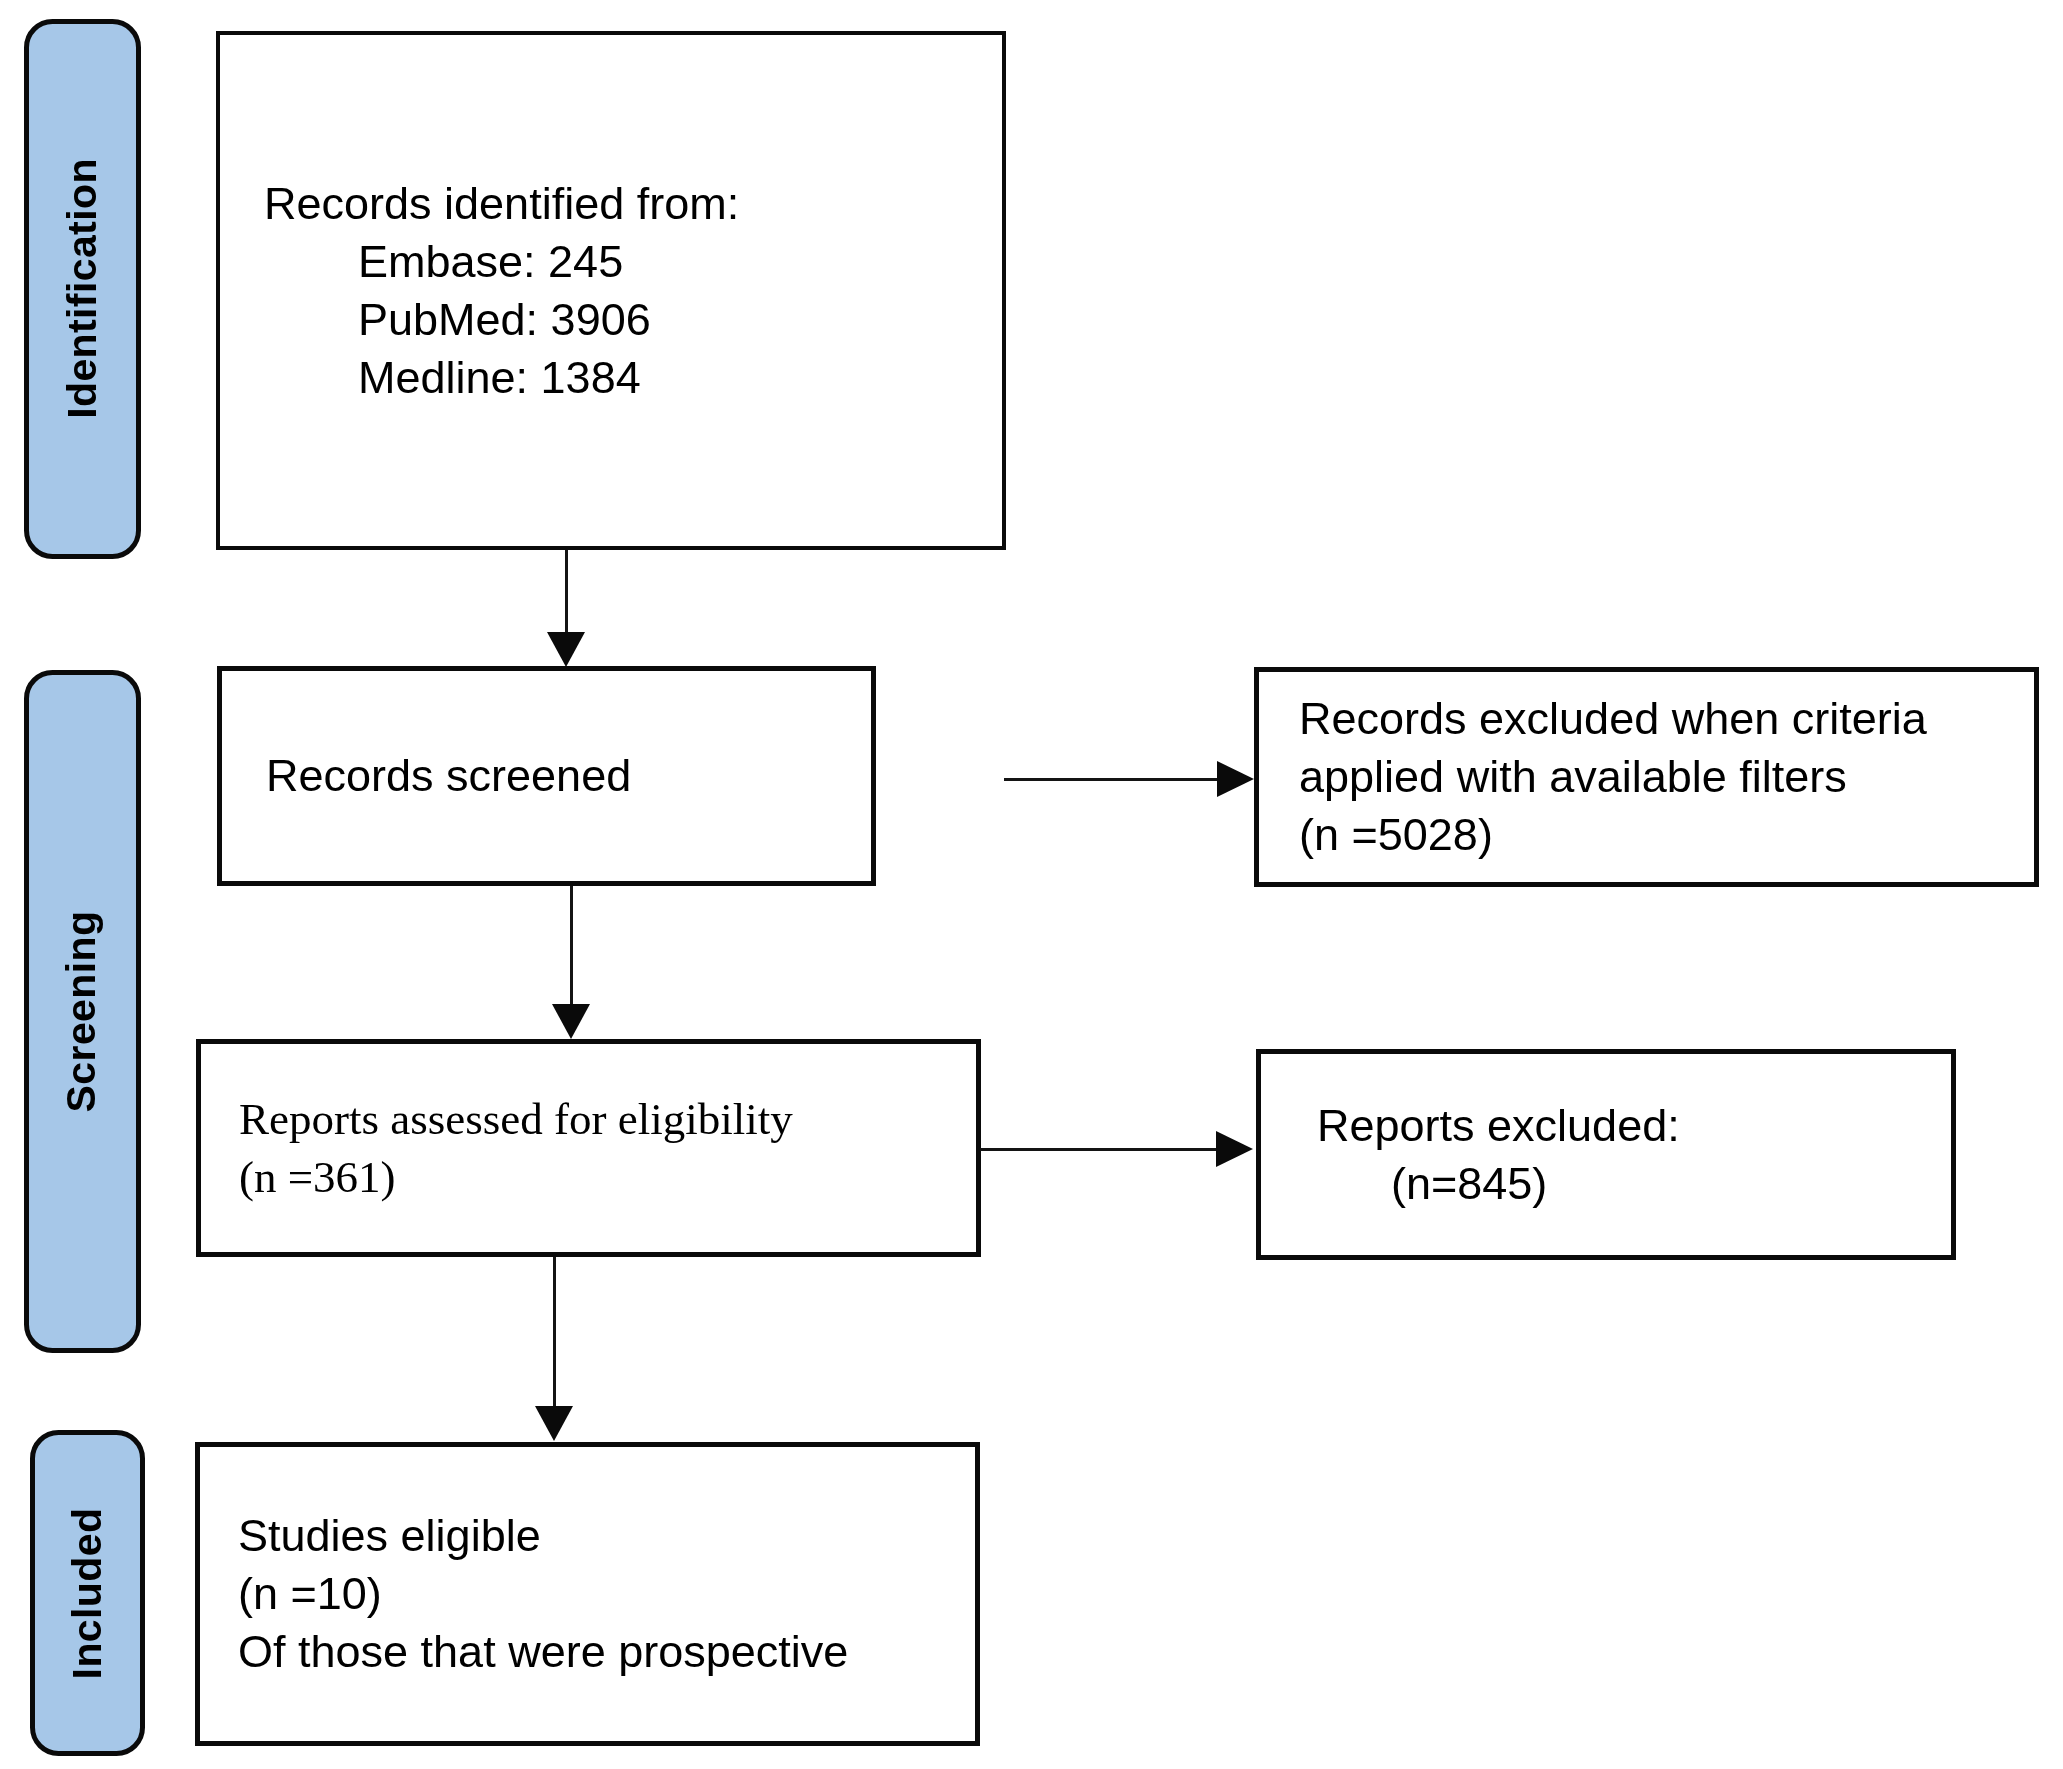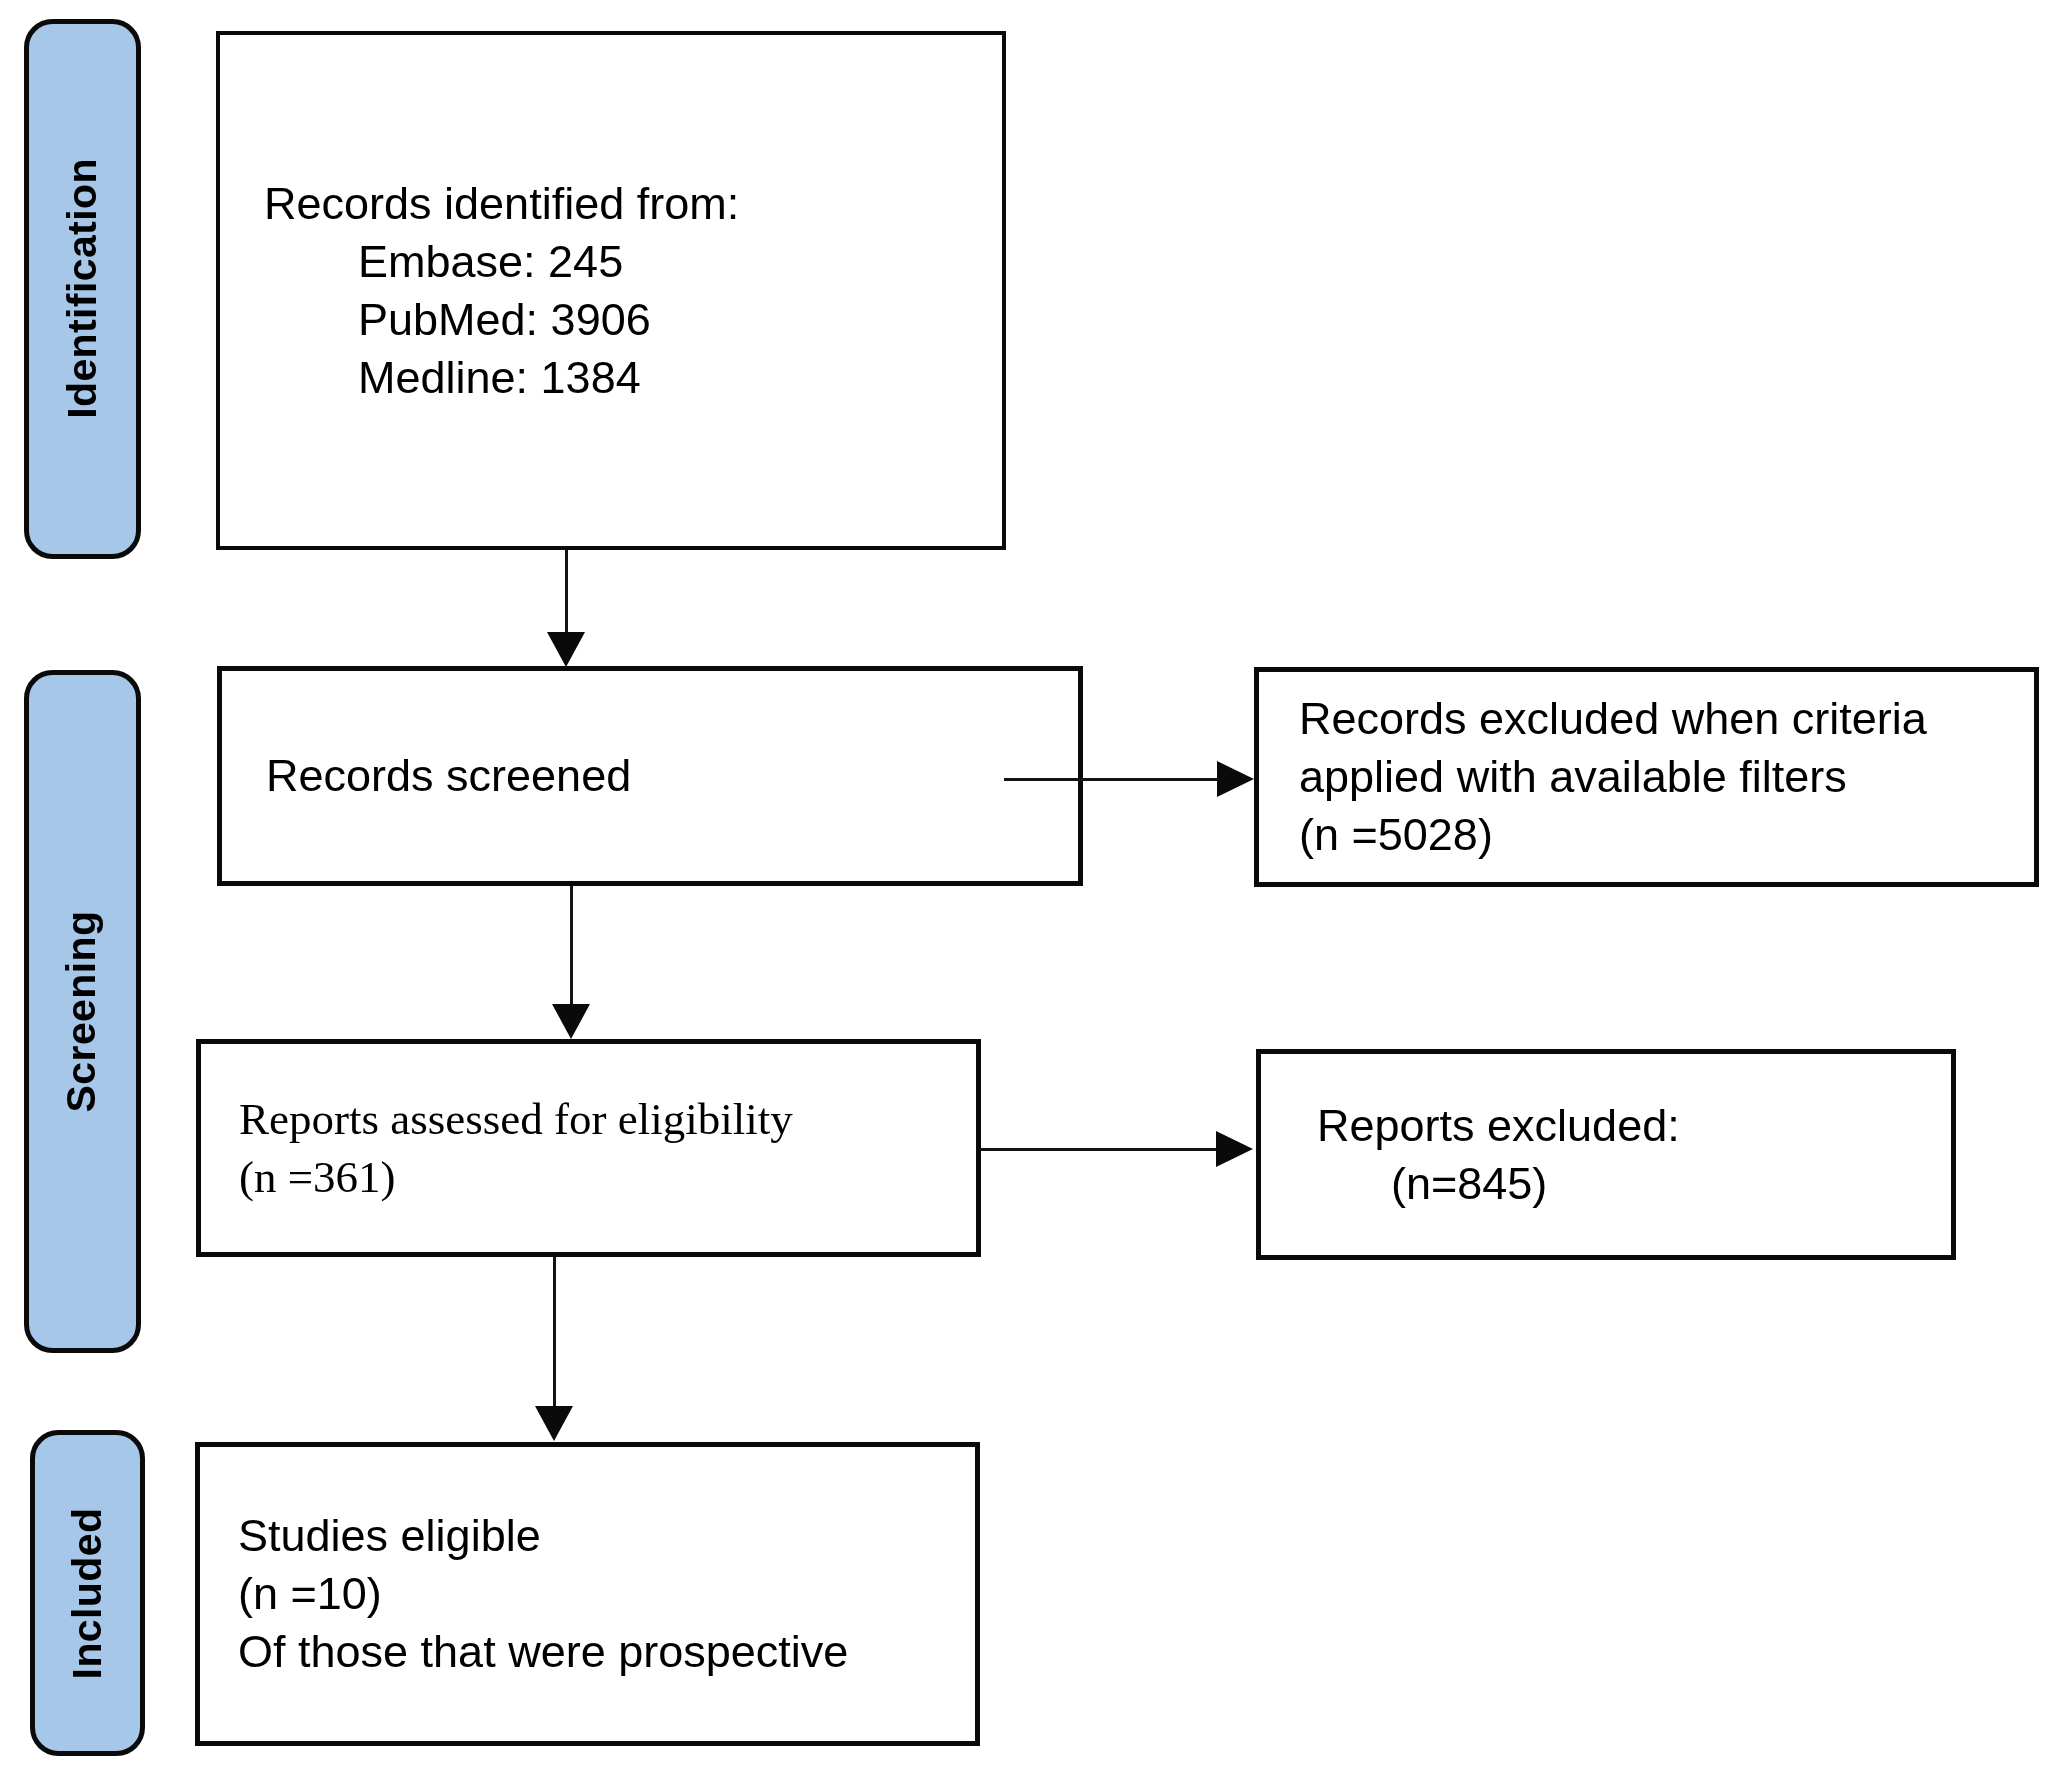--- a/index.html
+++ b/index.html
@@ -42,21 +42,21 @@
     box-sizing: border-box;
     display: flex;
     flex-direction: column;
     justify-content: center;
     font-size: 45px;
     line-height: 58px;
   }
   .fbox .ln { white-space: nowrap; }
   #box-identified       { left: 216px;  top: 31px;   width: 790px; height: 519px; padding-left: 44px; border-width: 4.2px; }
   #box-identified .src  { margin-left: 94px; }
-  #box-screened         { left: 217px;  top: 666px;  width: 866px; height: 220px; padding-left: 44px; border-width: 5.9px; }
+  #box-screened         { left: 217px;  top: 666px;  width: 659px; height: 220px; padding-left: 44px; border-width: 5.9px; }
   #box-excluded-records { left: 1254px; top: 667px;  width: 785px; height: 220px; padding-left: 40px; border-width: 5.9px; }
   #box-assessed         { left: 196px;  top: 1039px; width: 785px; height: 218px; padding-left: 38px; border-width: 5px; font-family: Liberation Serif, serif; }
   #box-excluded-reports { left: 1256px; top: 1049px; width: 700px; height: 211px; padding-left: 56px; border-width: 5px; }
   #box-excluded-reports .ind { margin-left: 74px; }
   #box-eligible         { left: 195px;  top: 1442px; width: 785px; height: 304px; padding-left: 38px; border-width: 5px; }
 
   
   .vline { position: absolute; width: 3.4px; background: #141414; }
   .hline { position: absolute; height: 3.4px; background: #141414; }
   .head-down {

